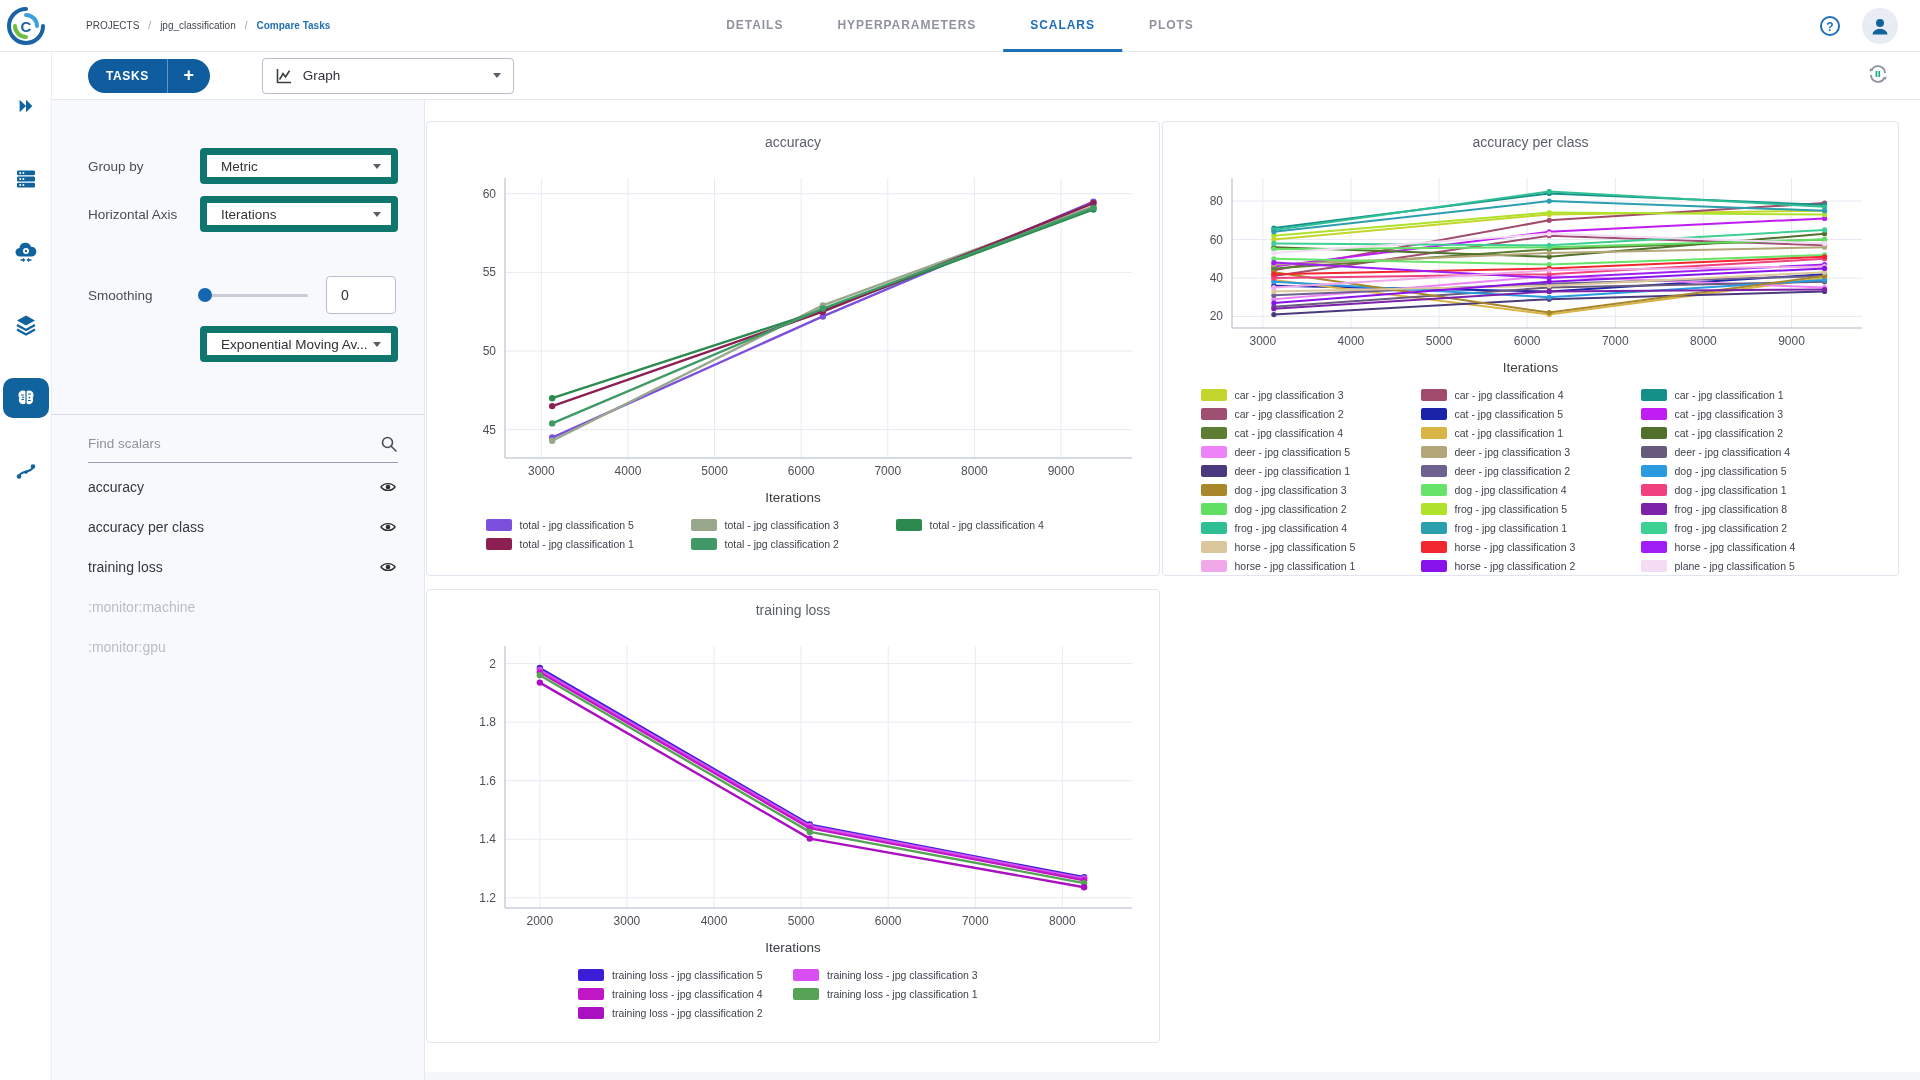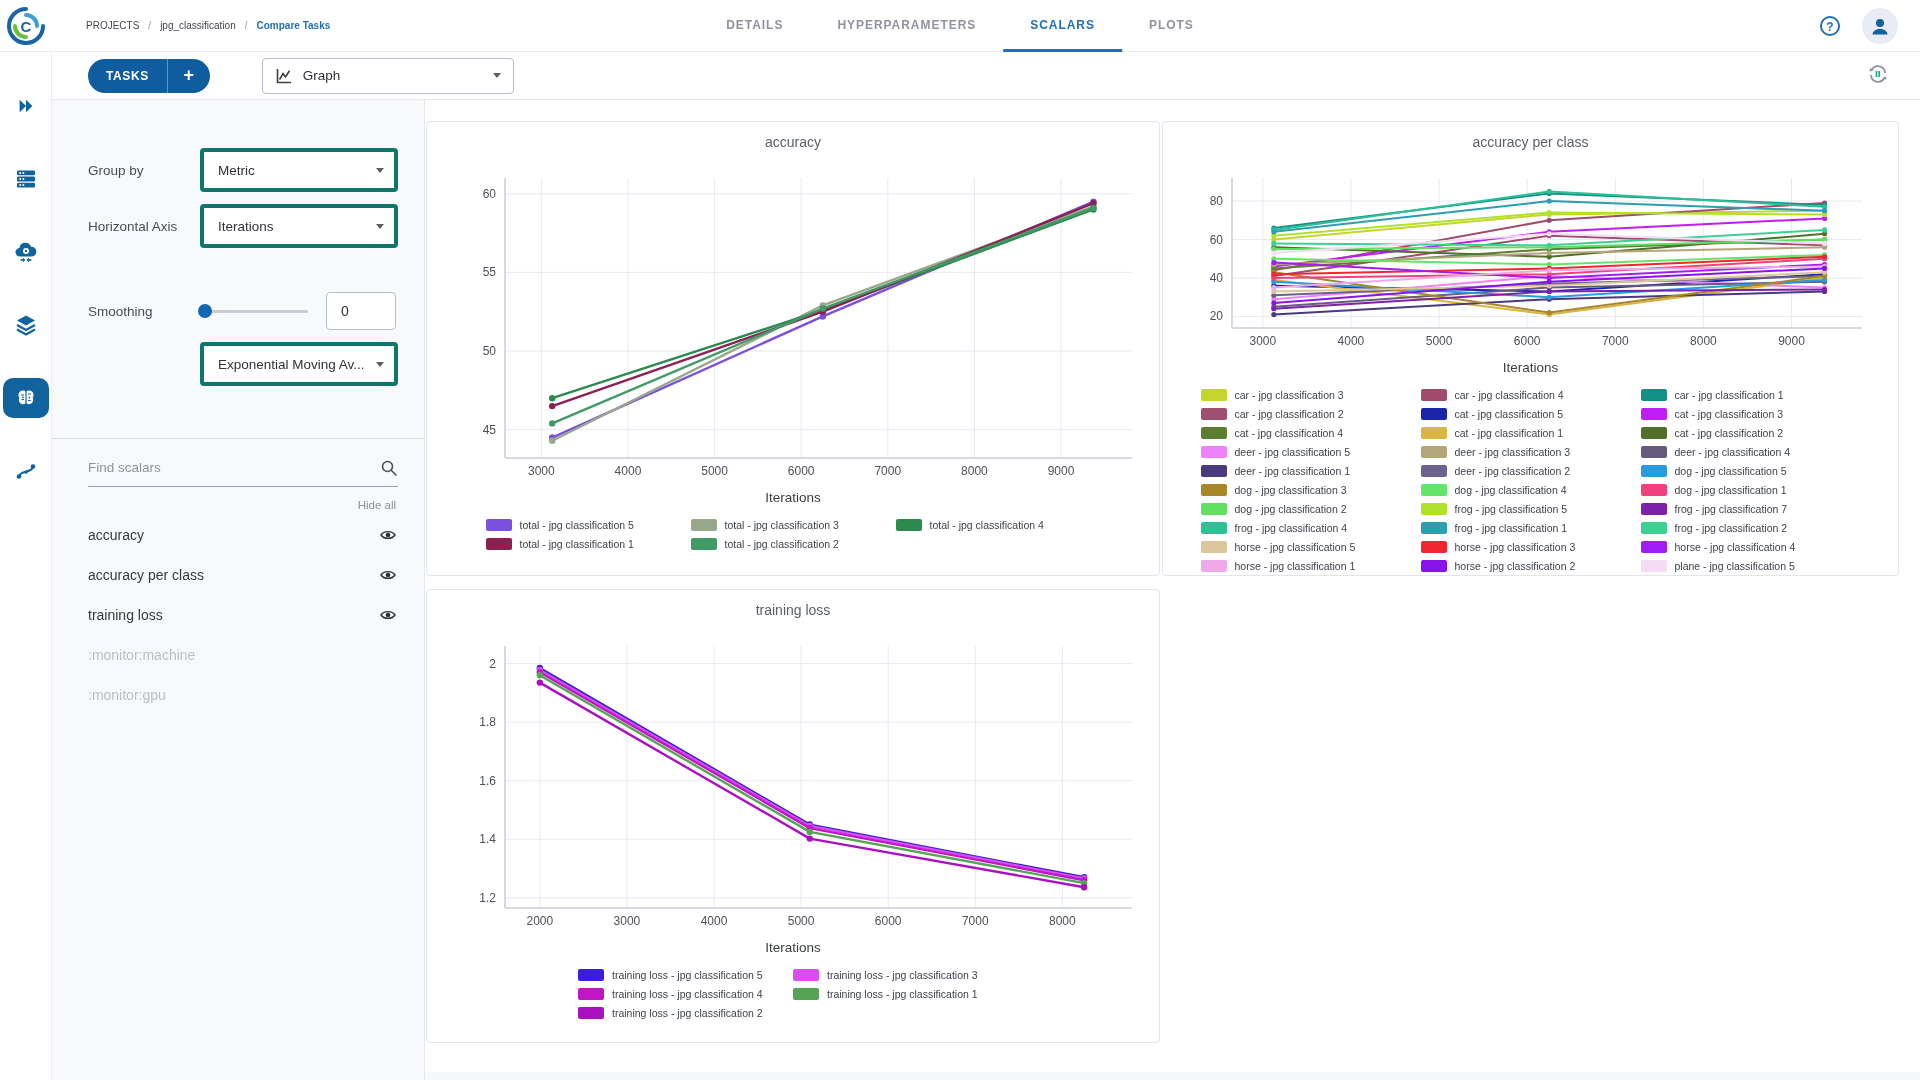--- a/index.html
+++ b/index.html
@@ -45,21 +45,21 @@
                  font-size:13.5px; color:#2f3237; cursor:pointer; background:#fff; }
   .caret { width:0; height:0; border-left:4.5px solid transparent; border-right:4.5px solid transparent;
            border-top:5.5px solid #5a5e66; margin-left:auto; }
   .toolbar-right { margin-left:auto; }
 
   
   .panel { width:373px; background:#f8f9fd; border-right:1px solid #e4e7ee;
            padding-top:48px; display:flex; flex-direction:column; }
   .panel-row { display:flex; align-items:center; padding:0 26px 0 36px; margin-bottom:12px; }
   .panel-label { width:112px; font-size:13.5px; color:#494d55; }
-  .select { flex:1; height:44px; background:#fff; border:4px solid #0f766e; border-radius:4px;
+  .select { flex:1; height:36px; background:#fff; border:7px solid #0f766e; border-radius:4px;
             display:flex; align-items:center; padding:0 10px 0 14px; font-size:13.5px;
             color:#2f3237; cursor:pointer; white-space:nowrap; }
   .select .sel-text { overflow:hidden; text-overflow:ellipsis; }
   .smoothing-row { margin-top:32px; }
   .slider { width:108px; height:3px; background:#c9ccd6; border-radius:2px; position:relative;
             margin-right:18px; cursor:pointer; }
   .slider .thumb { position:absolute; left:-2px; top:50%; transform:translateY(-50%);
                    width:14px; height:14px; border-radius:50%; background:#1667b1; }
   .num-input { width:70px; height:38px; border:1px solid #b9bece; border-radius:4px; background:#fff;
                font-size:14px; color:#2f3237; padding:0 14px; font-family:inherit; }
@@ -256,21 +256,20 @@
           </div>
         </div>
         <div class="panel-divider"></div>
         <div class="find-wrap">
           <input class="find-input" placeholder="Find scalars" style="">
           <svg class="find-icon" width="18" height="18" viewBox="0 0 18 18">
             <circle cx="7.5" cy="7.5" r="5" fill="none" stroke="#4a4e55" stroke-width="1.6"></circle>
             <line x1="11.2" y1="11.2" x2="16" y2="16" stroke="#4a4e55" stroke-width="1.6" stroke-linecap="round"></line>
           </svg>
         </div>
-        <div class="hide-all">Hide all</div>
         <div class="scalar-list">
             <div class="scalar-row">
               <span class="lbl">accuracy</span>
               <span class="eye">
   <svg width="16" height="12" viewBox="0 0 16 12">
     <path d="M1 6 C4 1.5 12 1.5 15 6 C12 10.5 4 10.5 1 6 Z" fill="none" stroke="#2c2f33" stroke-width="1.4"></path>
     <circle cx="8" cy="6" r="2.3" fill="#2c2f33"></circle>
   </svg>
 </span>
             </div>
@@ -599,21 +598,21 @@
               <div class="legend-item">
                 <span class="sw" style="background: rgb(97, 223, 99);"></span>
                 <span class="nm">dog - jpg classification 2</span>
               </div>
               <div class="legend-item">
                 <span class="sw" style="background: rgb(176, 226, 43);"></span>
                 <span class="nm">frog - jpg classification 5</span>
               </div>
               <div class="legend-item">
                 <span class="sw" style="background: rgb(124, 34, 170);"></span>
-                <span class="nm">frog - jpg classification 7</span>
+                <span class="nm">frog - jpg classification 8</span>
               </div>
               <div class="legend-item">
                 <span class="sw" style="background: rgb(47, 191, 149);"></span>
                 <span class="nm">frog - jpg classification 4</span>
               </div>
               <div class="legend-item">
                 <span class="sw" style="background: rgb(43, 159, 174);"></span>
                 <span class="nm">frog - jpg classification 1</span>
               </div>
               <div class="legend-item">

